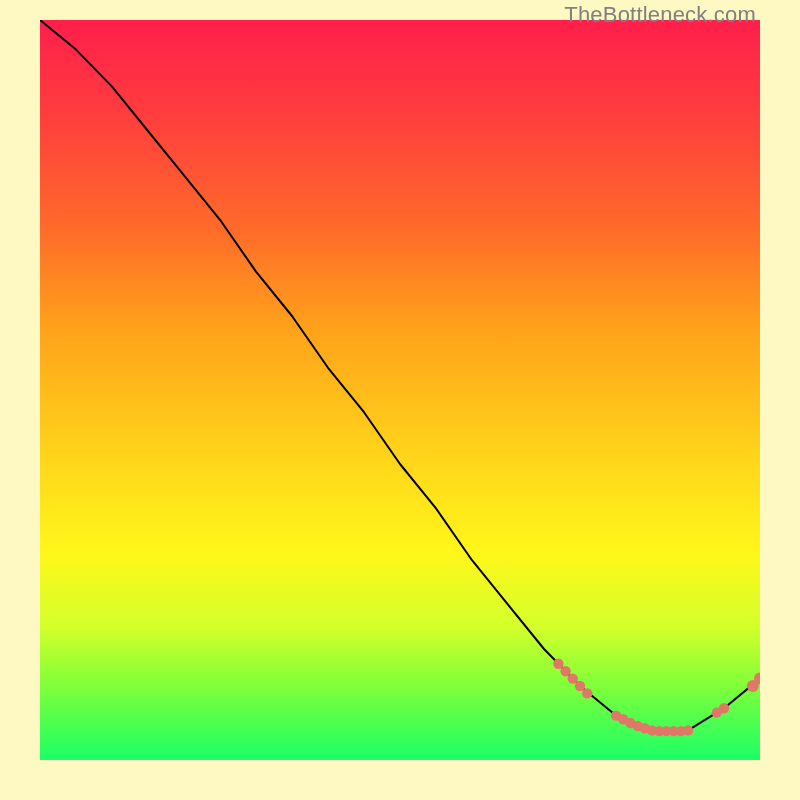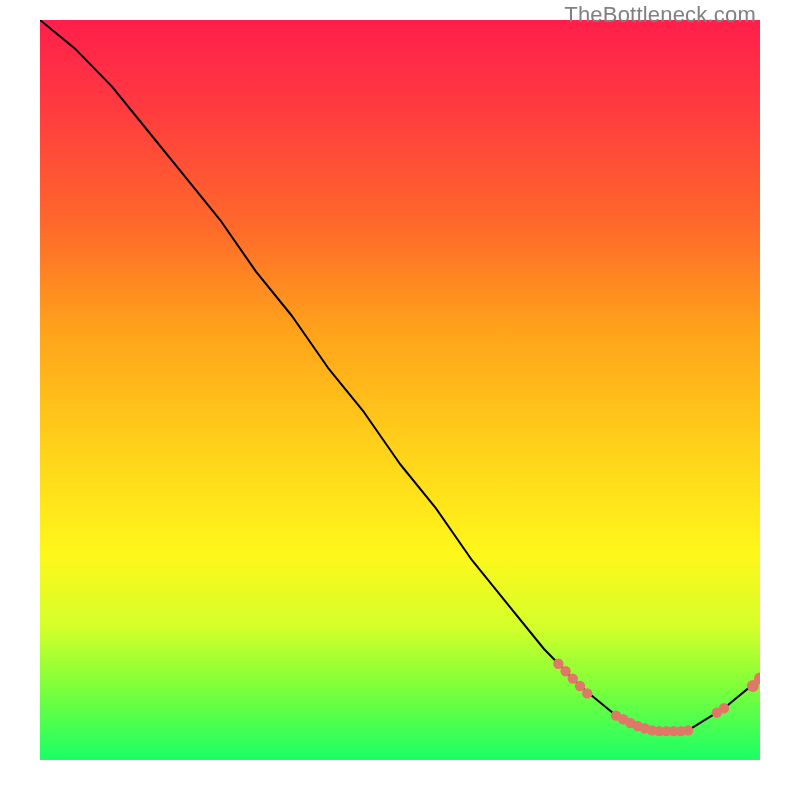--- a/index.html
+++ b/index.html
@@ -8,21 +8,21 @@
     width: 800px;
     height: 800px;
     background: #000;
     overflow: hidden;
     font-family: Arial, Helvetica, sans-serif;
   }
   .frame {
     position: relative;
     width: 800px;
     height: 800px;
-    background: #ffffff;
+    background: #fef9c3;
   }
   .plot {
     position: absolute;
     left: 40px;
     top: 20px;
     width: 720px;
     height: 740px;
     
     background: linear-gradient(
       to bottom,

